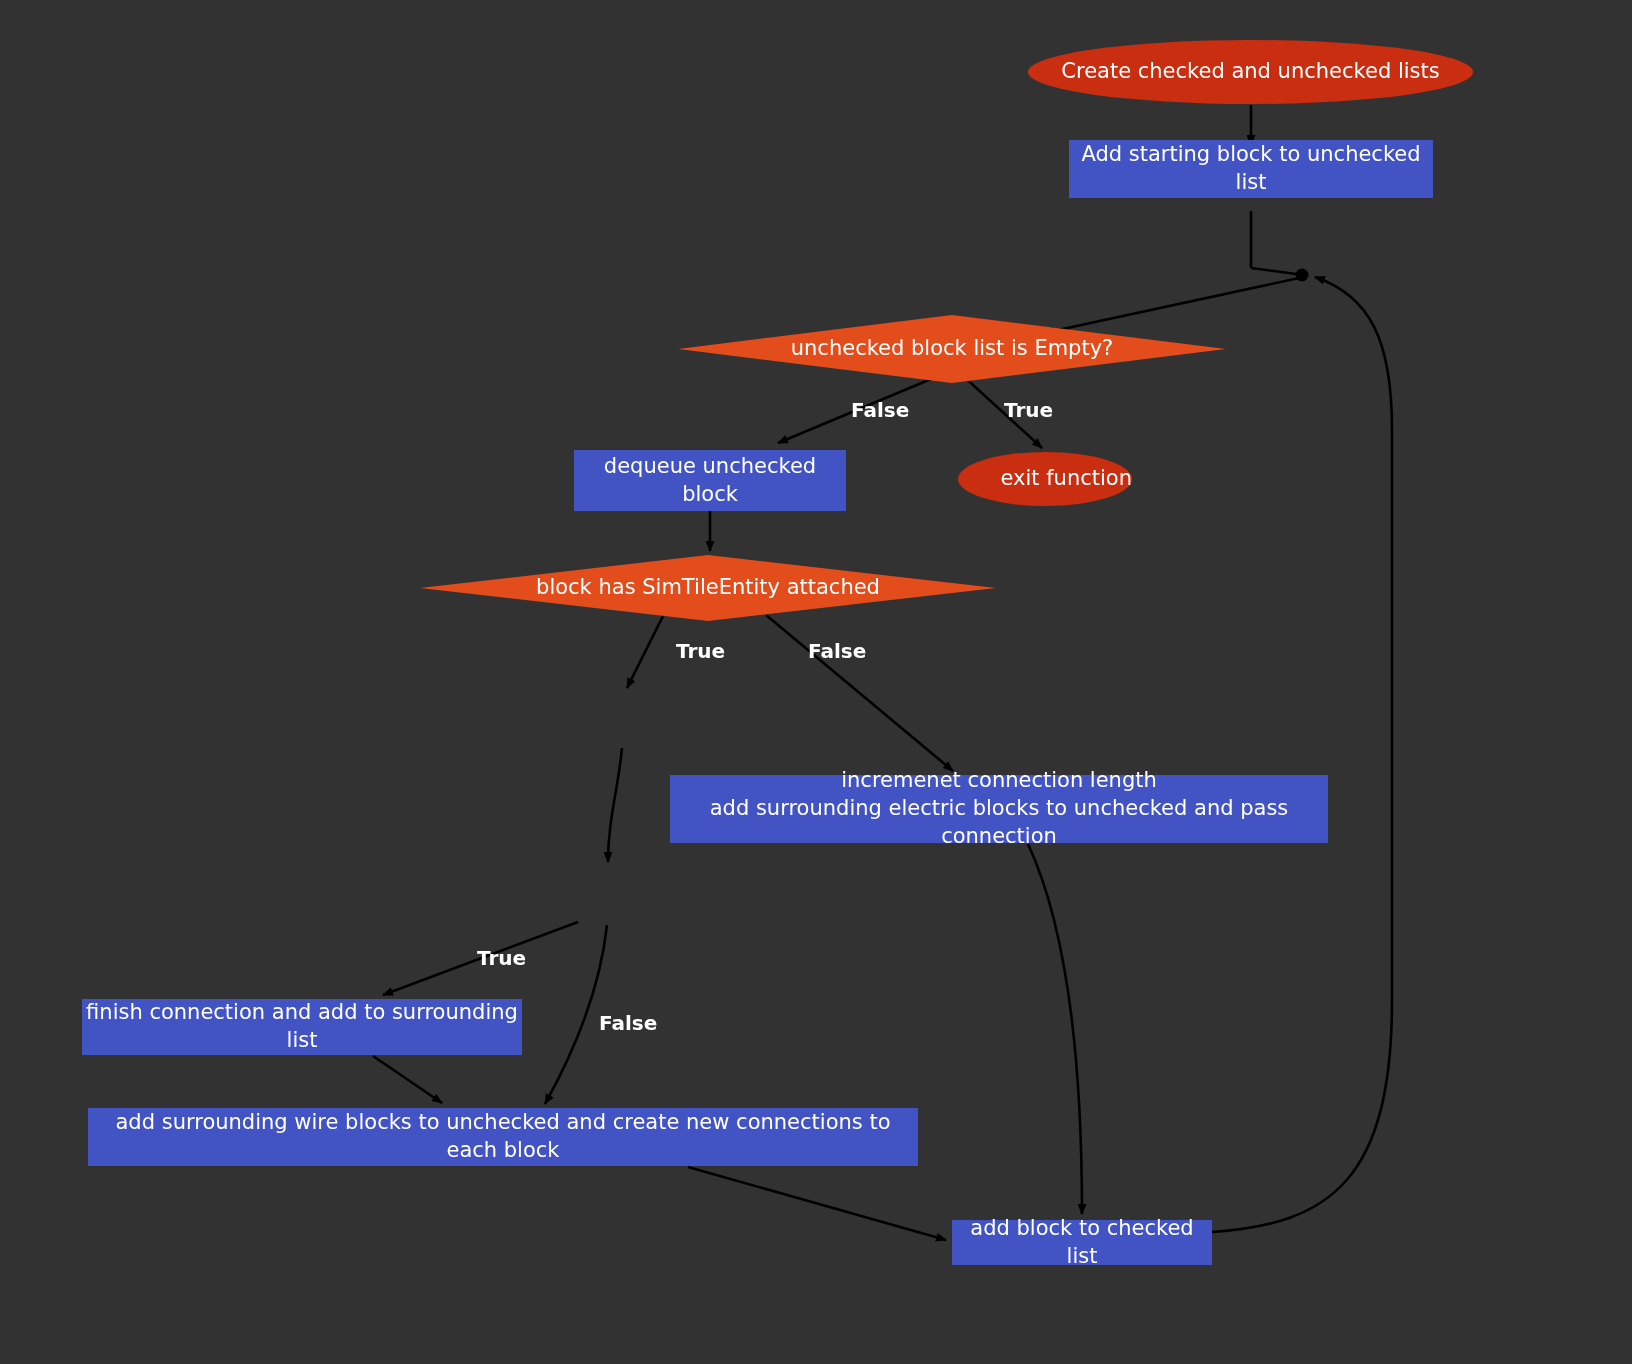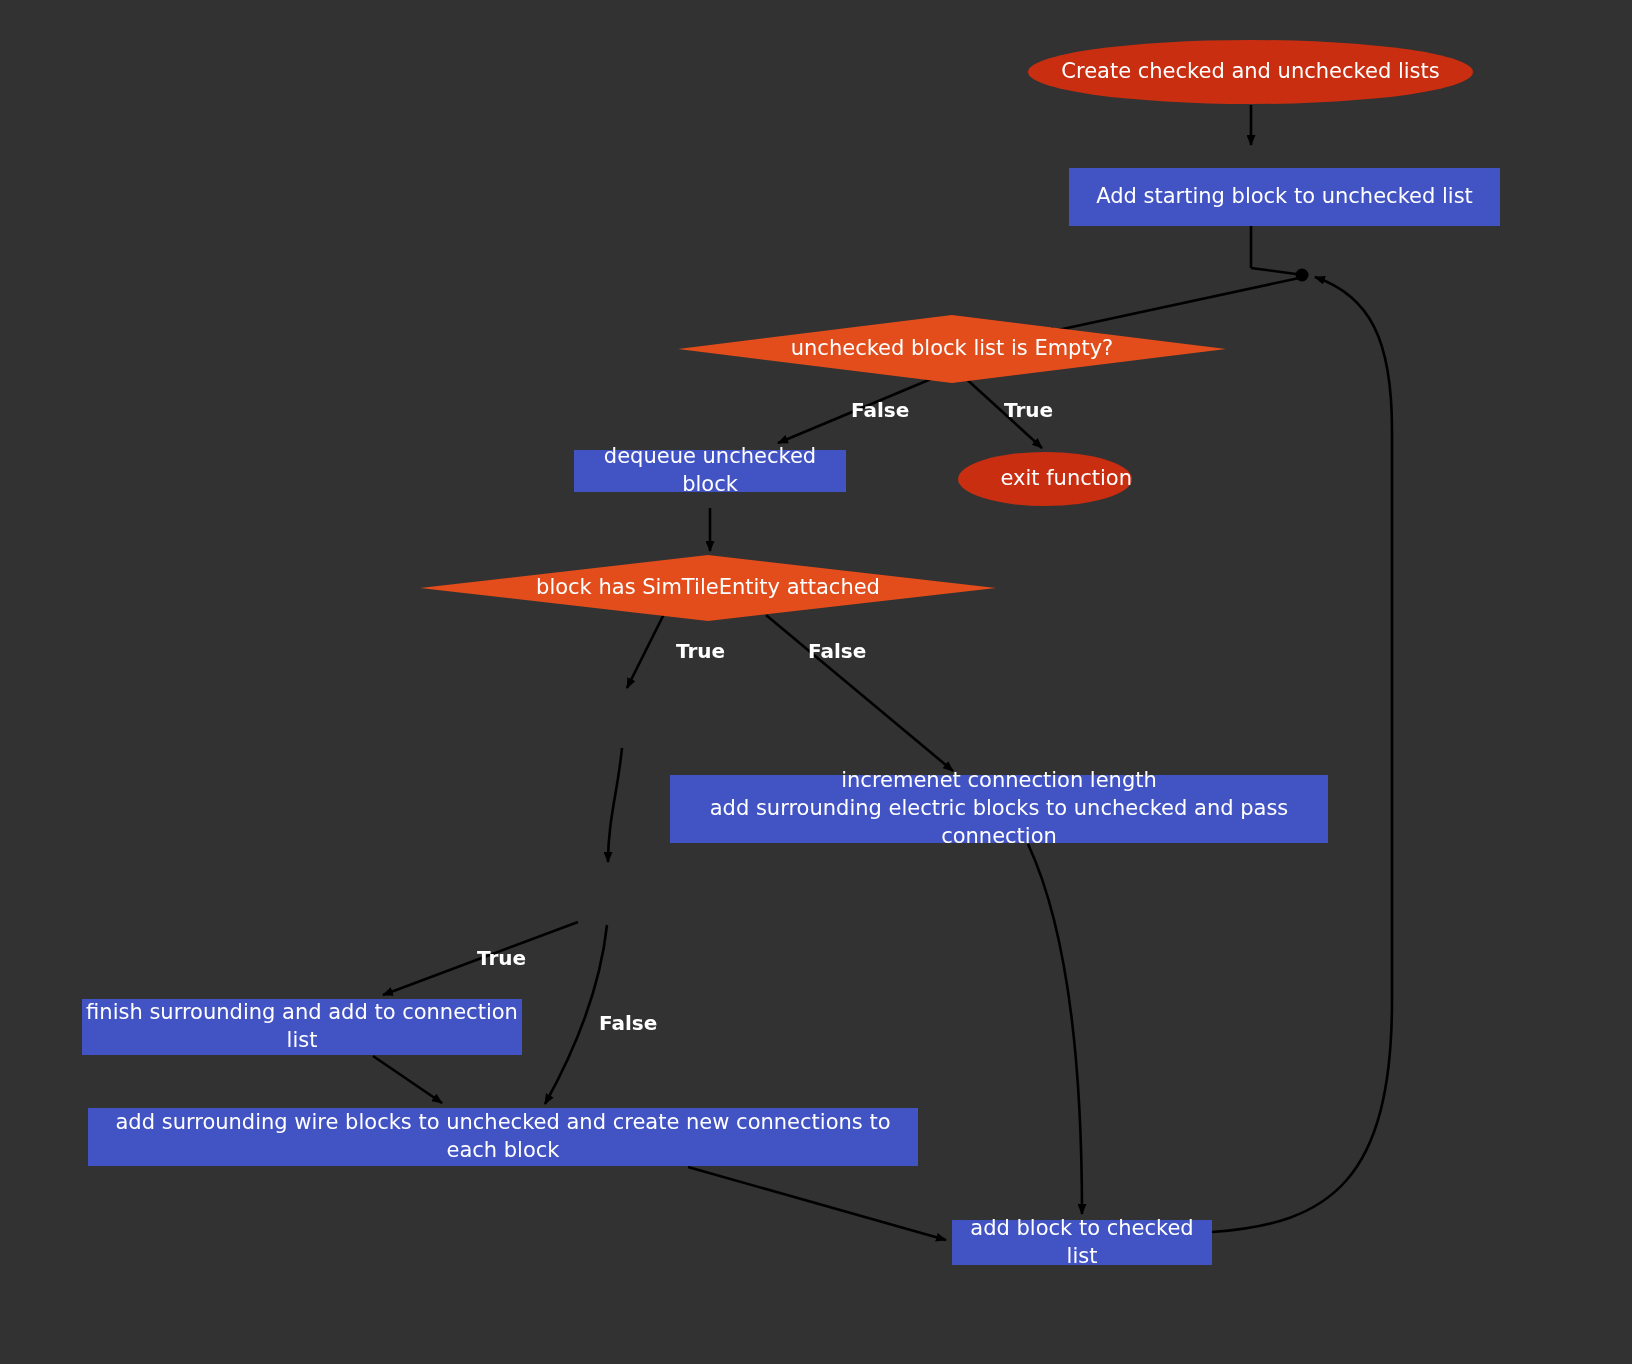--- a/index.html
+++ b/index.html
@@ -115,51 +115,51 @@
 
     <path d="M688,1167 L946,1240" stroke="#000" stroke-width="2.6" fill="none" marker-end="url(#arrow)"></path>
 
     <path d="M1212,1232 C1330,1224 1392,1180 1392,1000 L1392,430 C1392,340 1370,296 1315,277" stroke="#000" stroke-width="2.6" fill="none" marker-end="url(#arrow)"></path>
   </svg>
 
   <div class="node terminal" style="left:1028px; top:40px; width:445px; height:64px;">
     <span class="node-label">Create checked and unchecked lists</span>
   </div>
 
-  <div class="node process" style="left:1069px; top:168px; width:431px; height:58px;">
+  <div class="node process" style="left:1069px; top:140px; width:364px; height:58px;">
     <span class="node-label">Add starting block to unchecked list</span>
   </div>
 
   <div class="node decision" style="left:678px; top:315px; width:548px; height:68px;">
     <span class="diamond-shape"></span>
     <span class="node-label">unchecked block list is Empty?</span>
   </div>
 
-  <div class="node process" style="left:574px; top:450px; width:272px; height:42px;">
+  <div class="node process" style="left:574px; top:450px; width:272px; height:61px;">
     <span class="node-label">dequeue unchecked block</span>
   </div>
 
   <div class="node terminal" style="left:958px; top:452px; width:174px; height:54px;justify-content:flex-end;">
     <span class="node-label">exit function</span>
   </div>
 
   <div class="node decision" style="left:420px; top:555px; width:576px; height:66px;">
     <span class="diamond-shape"></span>
     <span class="node-label">block has SimTileEntity attached</span>
   </div>
 
 
   <div class="node process" style="left:670px; top:775px; width:658px; height:68px;">
     <span class="node-label">incremenet connection length
 add surrounding electric blocks to unchecked and pass connection</span>
   </div>
 
 
   <div class="node process" style="left:82px; top:999px; width:440px; height:56px;">
-    <span class="node-label">finish surrounding and add to connection list</span>
+    <span class="node-label">finish connection and add to surrounding list</span>
   </div>
 
   <div class="node process" style="left:88px; top:1108px; width:830px; height:58px;">
     <span class="node-label">add surrounding wire blocks to unchecked and create new connections to each block</span>
   </div>
 
   <div class="node process" style="left:952px; top:1220px; width:260px; height:45px;">
     <span class="node-label">add block to checked list</span>
   </div>
 

